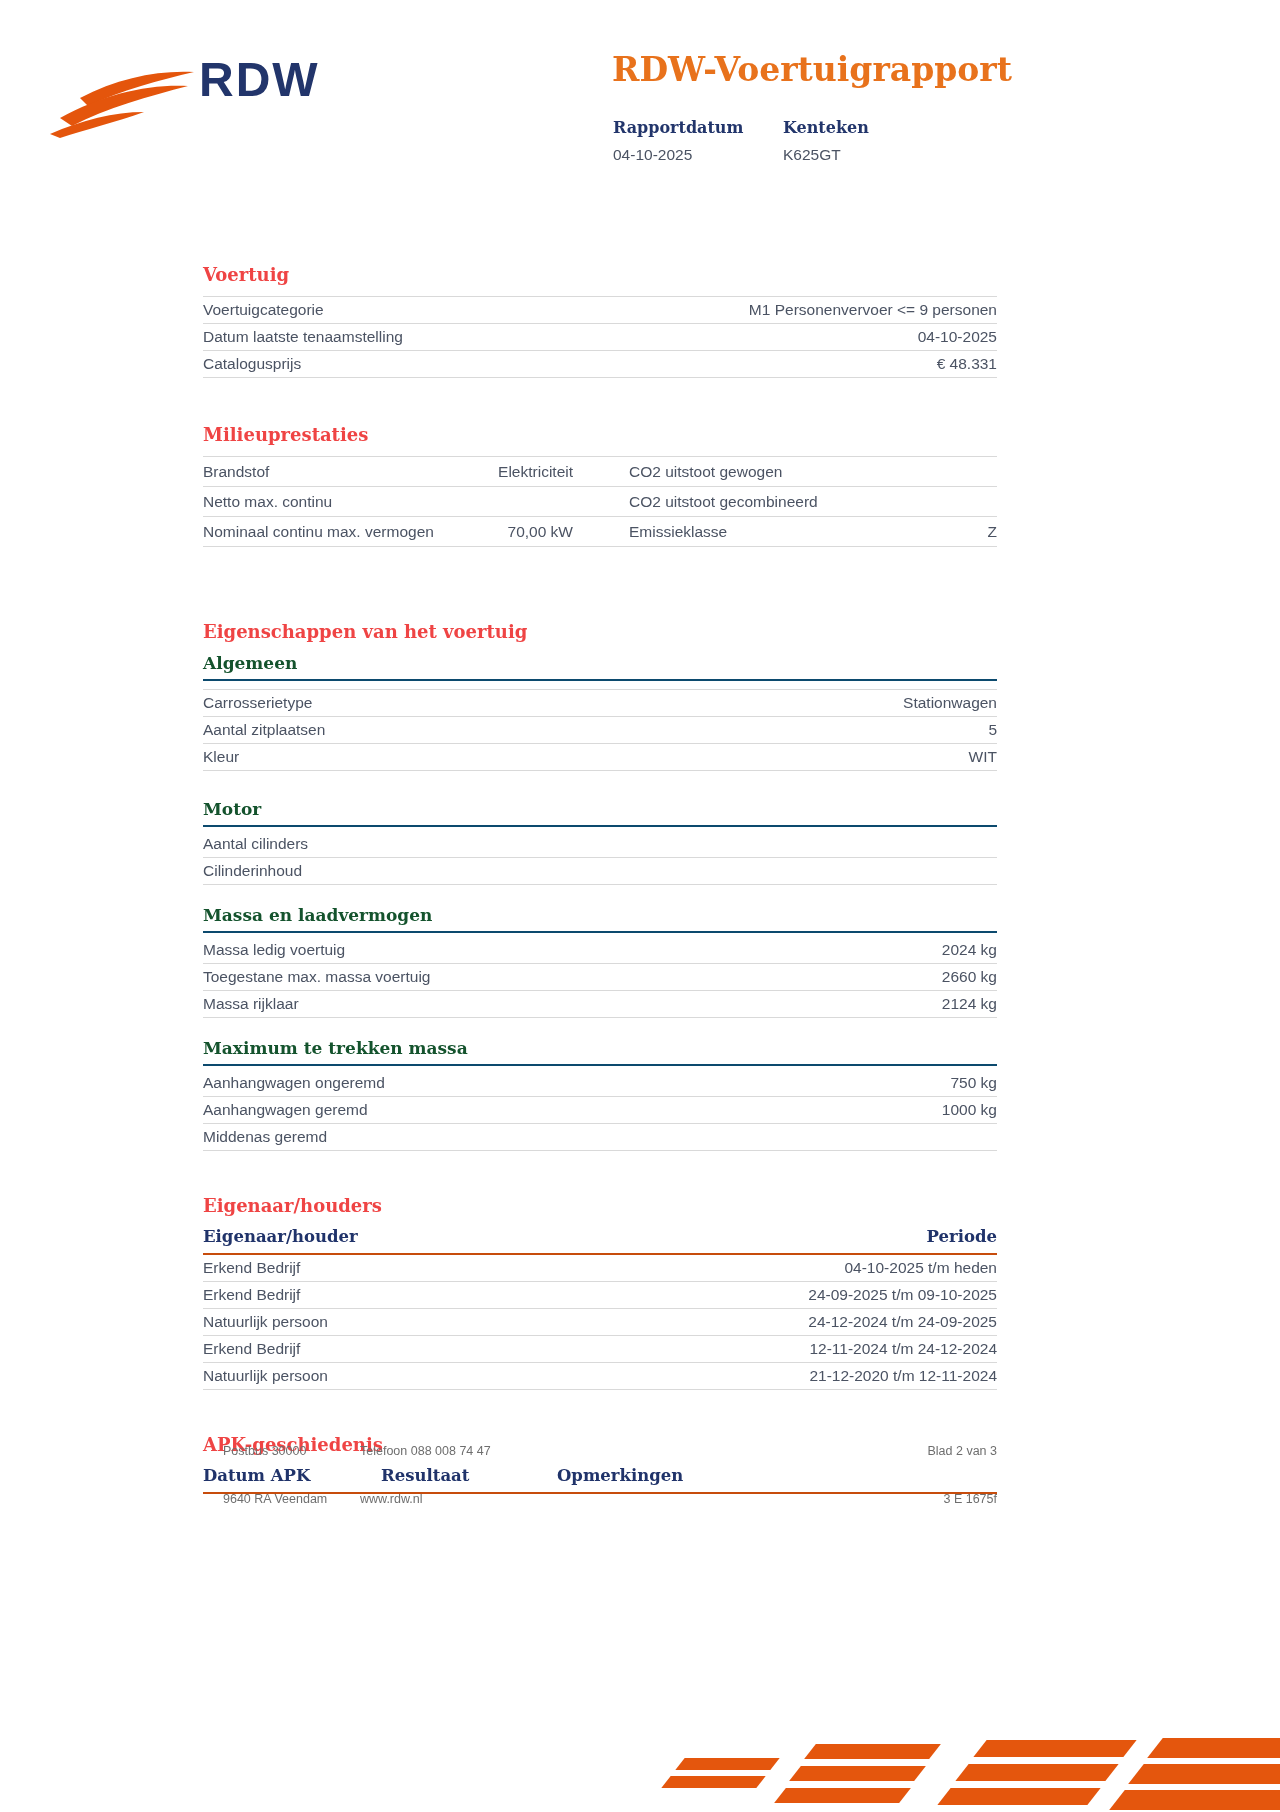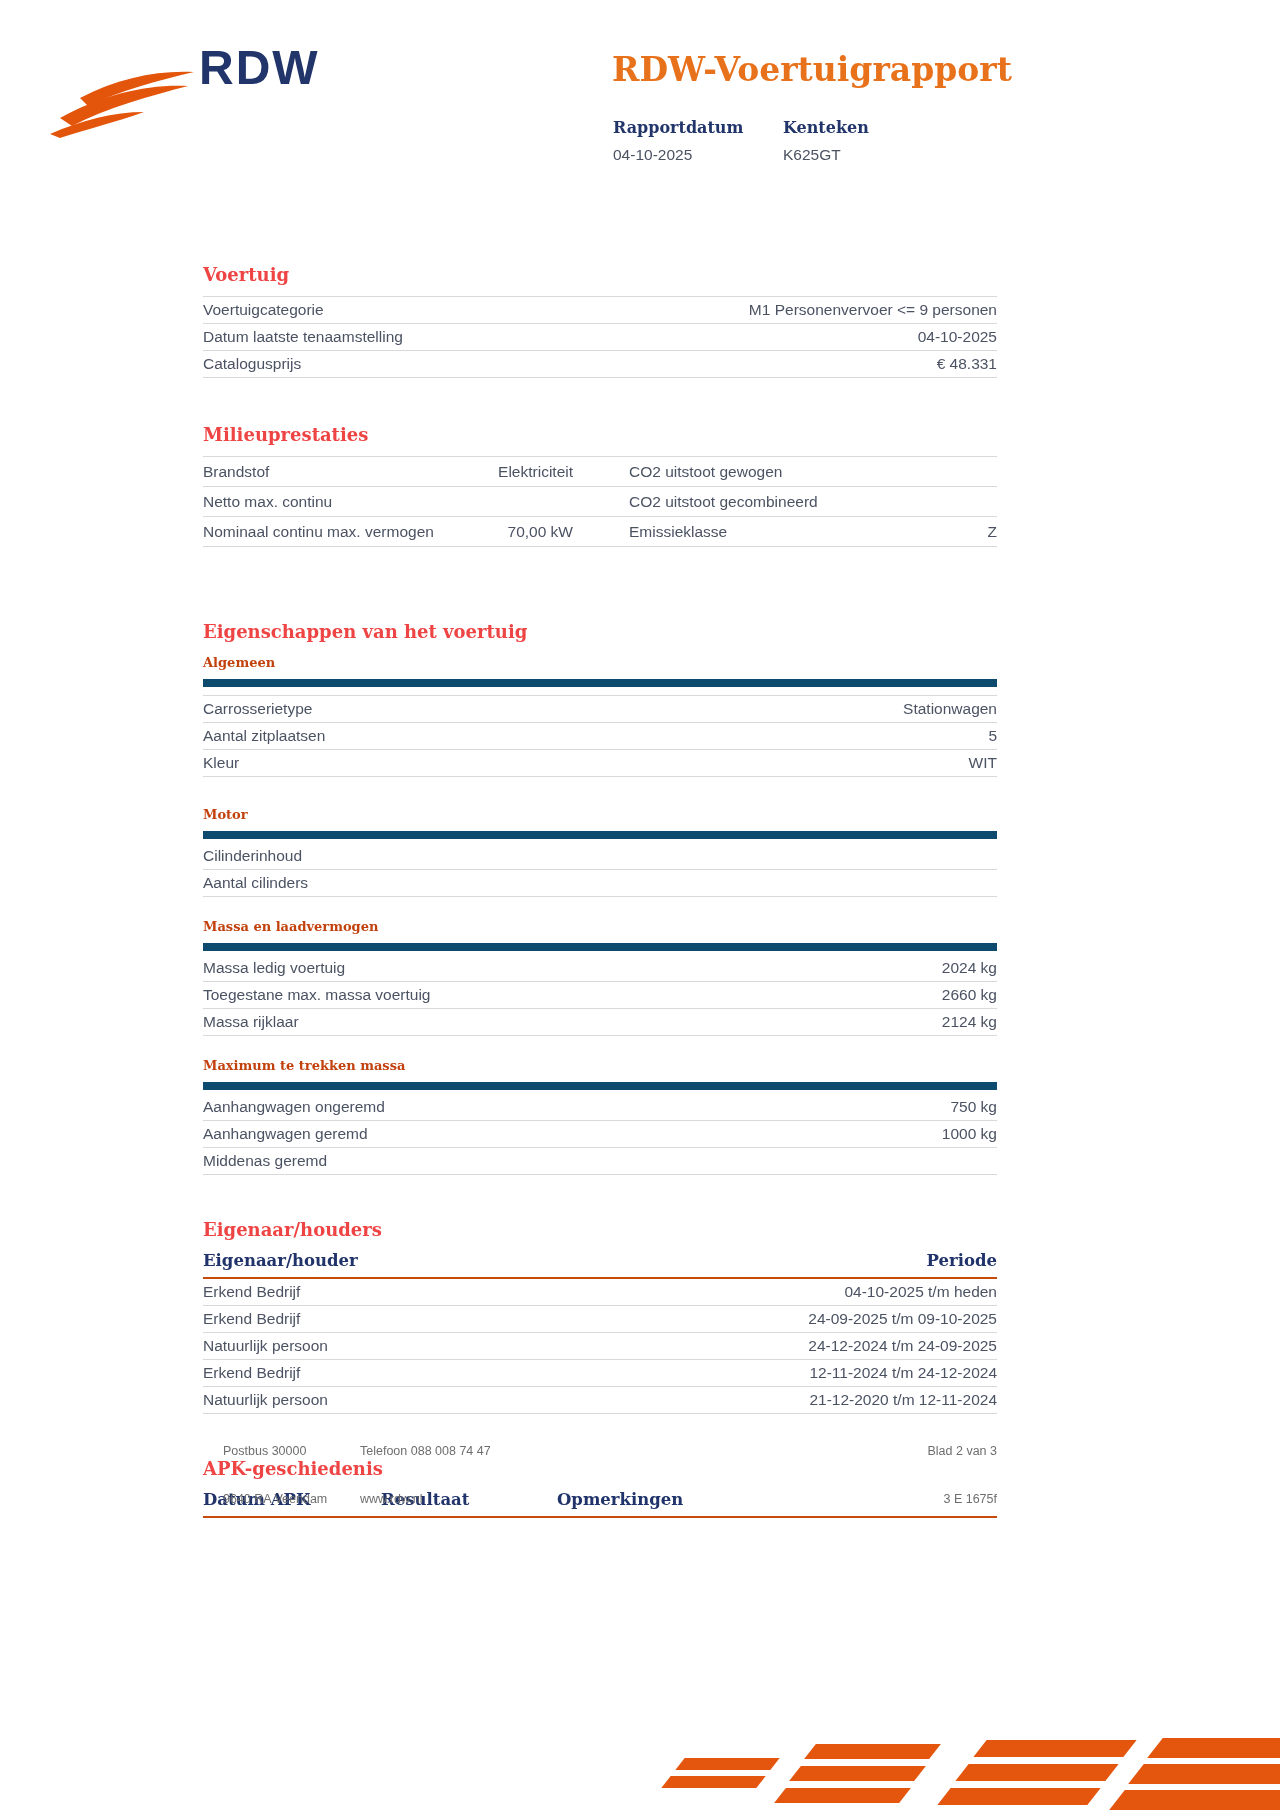--- a/index.html
+++ b/index.html
@@ -6,21 +6,21 @@
   * { margin:0; padding:0; box-sizing:border-box; }
   html,body { background:#fff; }
   body {
     width:1280px; height:1812px; position:relative; overflow:hidden;
     font-family:"Liberation Sans", sans-serif; color:#4b5363;
   }
 
   
   .logo-swoosh { position:absolute; left:46px; top:64px; width:152px; height:82px; }
   .logo-text {
-    position:absolute; left:199px; top:40px;
+    position:absolute; left:199px; top:52px;
     font-family:"Liberation Sans", sans-serif; font-weight:bold;
     font-size:48px; letter-spacing:2px; color:#22356b;
   }
   .report-title {
     position:absolute; left:612px; top:50px;
     font-family:"DejaVu Serif", serif; font-weight:bold;
     font-size:33px; color:#e8721c; white-space:nowrap;
   }
   .meta { position:absolute; left:613px; top:118px; display:flex; }
   .meta-col { width:170px; }
@@ -58,22 +58,22 @@
   
   .sec-milieu { margin-top:46px; }
   .sec-eigenschappen { margin-top:74px; }
   .sec-eigenaar { margin-top:44px; }
   .sec-apk { margin-top:42px; }
   .subsection { margin-top:28px; }
   .subsection.first { margin-top:4px; }
   .subsection.tight { margin-top:20px; }
   .sub-title {
     font-family:"DejaVu Serif", serif; font-weight:bold;
-    font-size:13px; color:#c2410c; line-height:20px;
-    padding-bottom:6px; border-bottom:8px solid #0c4a6e;
+    font-size:17px; color:#14532d; line-height:20px;
+    padding-bottom:6px; border-bottom:2px solid #0c4a6e;
   }
   .subsection .kv-rows { margin-top:8px; }
   .subsection.no-gap .kv-rows { margin-top:4px; }
 
   
   .owner-head {
     display:flex; justify-content:space-between; margin-top:4px;
     font-family:"DejaVu Serif", serif; font-weight:bold;
     font-size:16.5px; color:#20336a; line-height:20px;
     padding-bottom:6px; border-bottom:2px solid #c74c0c;
@@ -195,25 +195,25 @@
             <span>Kleur</span>
             <span class="val">WIT</span>
           </div>
         </div>
       </div>
 
       <div class="subsection no-gap">
         <div class="sub-title">Motor</div>
         <div class="kv-rows">
           <div class="kv-row">
+            <span>Aantal cilinders</span>
+            <span class="val"></span>
+          </div>
+          <div class="kv-row">
             <span>Cilinderinhoud</span>
-            <span class="val"></span>
-          </div>
-          <div class="kv-row">
-            <span>Aantal cilinders</span>
             <span class="val"></span>
           </div>
         </div>
       </div>
 
       <div class="subsection tight no-gap">
         <div class="sub-title">Massa en laadvermogen</div>
         <div class="kv-rows">
           <div class="kv-row">
             <span>Massa ledig voertuig</span>

